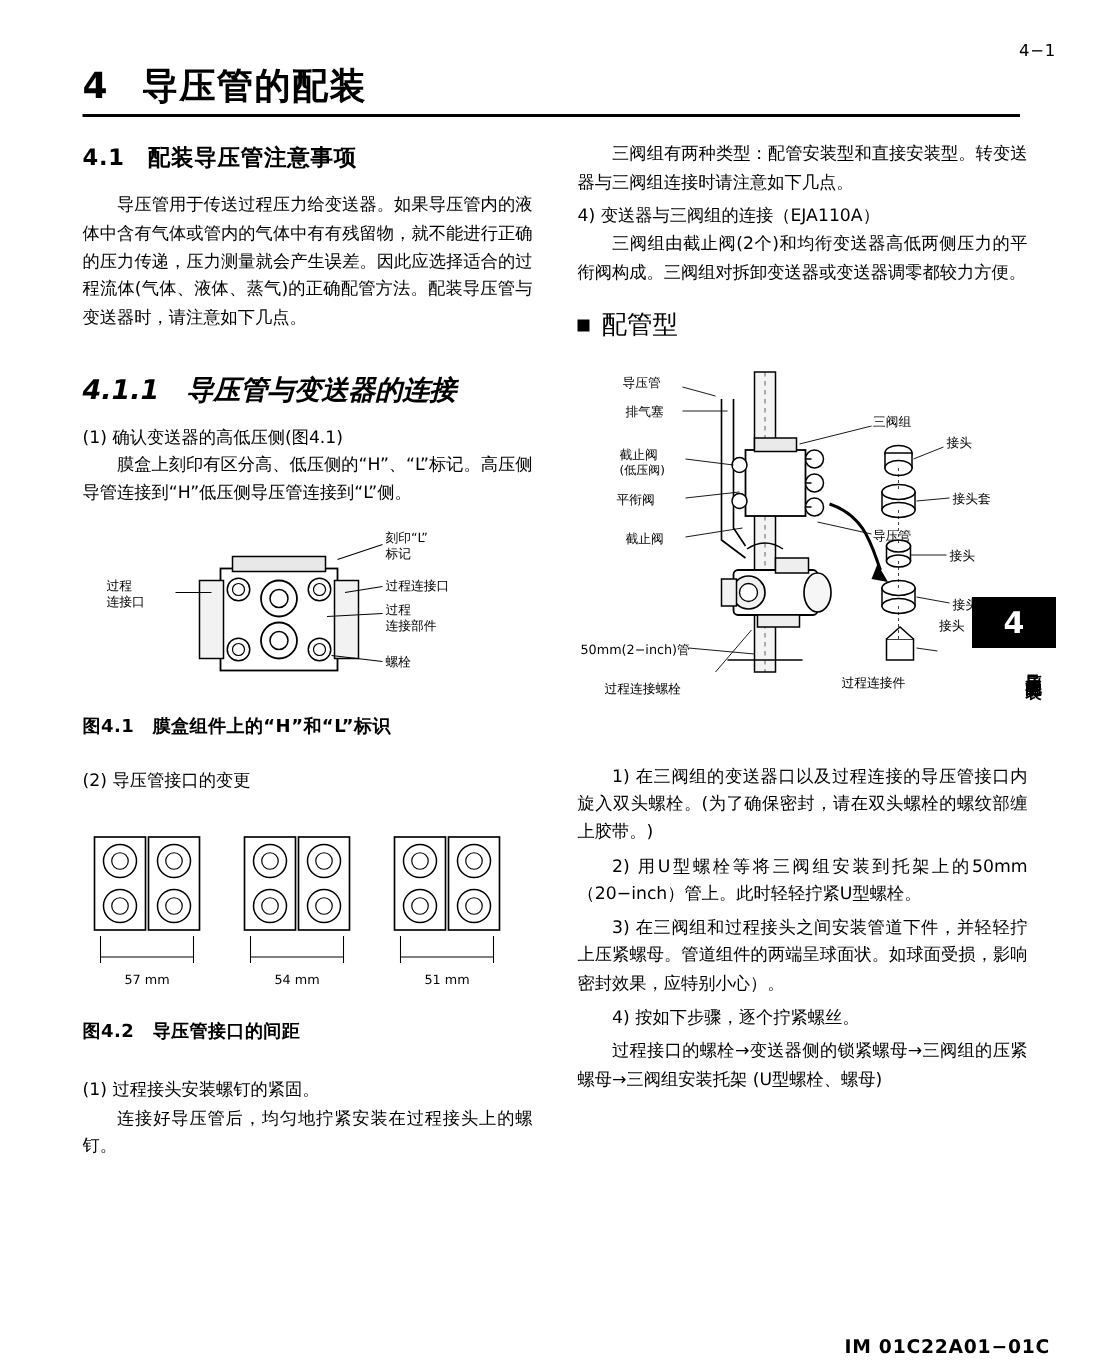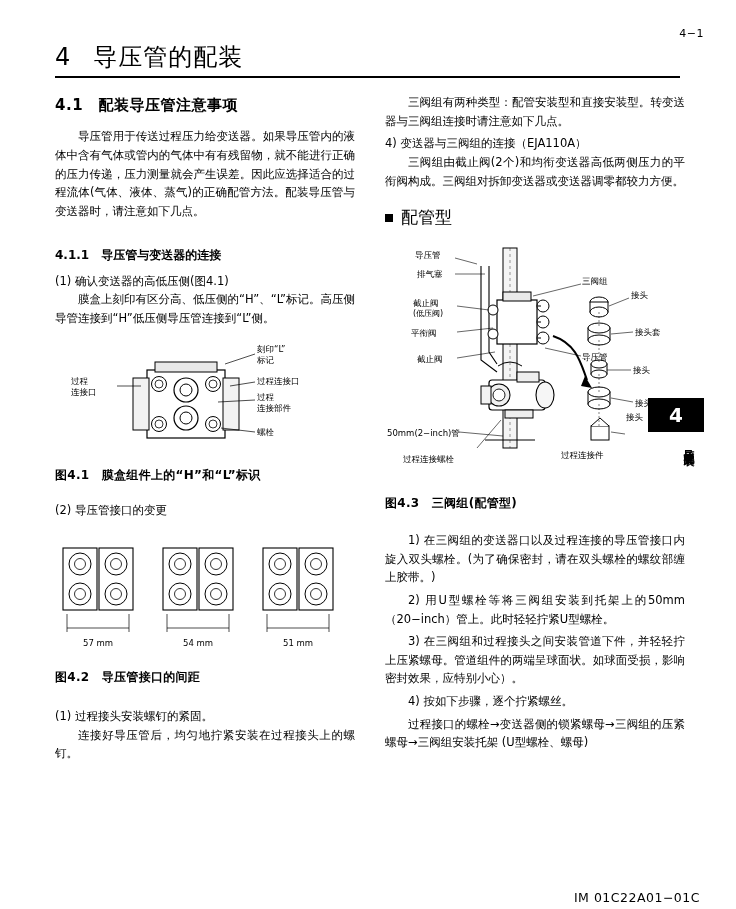--- a/index.html
+++ b/index.html
@@ -13,21 +13,21 @@
   }
   .page { position:relative; width:736px; height:909px;margin-top:13px; }
 
   .hdr-page-no {
     position:absolute; top:14px; right:32px;
     font-size:11px; letter-spacing:0.5px;
   }
 
   .chap-title {
     position:absolute; top:28px; left:55px;
-    font-size:24px; font-weight:normal; letter-spacing:1px;
+    font-size:24px; font-weight:bold; letter-spacing:1px;
   }
   .chap-title .num { margin-right:22px; }
 
   .title-rule {
     position:absolute; top:63px; left:55px; width:625px;
     border-bottom:2px solid #000;
   }
 
   
   .col {
@@ -35,21 +35,21 @@
     font-size:11.5px; line-height:1.62;
     text-align:justify;
   }
   .col-left { left:55px; }
   .col-right { left:385px; }
 
   h2.sec {
     font-size:15px; font-weight:bold; margin:0 0 10px 0; letter-spacing:0.5px;
   }
   h3.subsec {
-    font-size:12px; font-weight:bold; margin:26px 0 6px 0;
+    font-size:18px; font-weight:bold; margin:26px 0 6px 0;font-style:italic;
   }
   p.ind { text-indent:2em; margin:0 0 4px 0; }
   p.tight { margin:0; }
 
   .bullet-sq { margin:14px 0 8px 0; font-size:17px; }
   .bullet-sq .sq {
     display:inline-block; width:8px; height:8px; background:#000;
     margin-right:8px; vertical-align:1px;
   }
 
@@ -68,21 +68,21 @@
   .side-tab-text {
     position:absolute; left:660px; top:428px;
     width:34px;
     font-size:11px; font-weight:bold; line-height:1.15;
     writing-mode:vertical-rl; text-orientation:upright;
     letter-spacing:1px;
   }
 
   .footer {
     position:absolute; bottom:17px; right:36px;
-    font-size:12.5px; font-weight:normal; letter-spacing:0.5px;
+    font-size:12.5px; font-weight:bold; letter-spacing:0.5px;
   }
 
   
   .fig41 { position:relative; width:300px; height:120px; margin:14px 0 4px 0; }
   .fig42 { position:relative; width:300px; height:130px; margin:16px 0 2px 0; }
   .fig43 { position:relative; width:300px; height:250px; margin:6px 0 4px 0; }
 
   svg { display:block; }
   .lbl { font-family:"DejaVu Sans", sans-serif; font-size:8.5px; }
   .lbl-sm { font-family:"DejaVu Sans", sans-serif; font-size:8px; }
@@ -323,21 +323,20 @@
         <text class="lbl" x="197" y="44">三阀组</text>
         <text class="lbl" x="197" y="120">导压管</text>
         <text class="lbl" x="246" y="58">接头</text>
         <text class="lbl" x="250" y="95">接头套</text>
         <text class="lbl" x="248" y="133">接头</text>
         <text class="lbl" x="250" y="166">接头套</text>
         <text class="lbl" x="241" y="180">接头</text>
         <text class="lbl" x="176" y="218">过程连接件</text>
       </svg>
     </div>
-    <div class="fig-cap">图4.3　三阀组(配管型)</div>
 
     <p class="ind" style="margin-top:18px;">1) 在三阀组的变送器口以及过程连接的导压管接口内旋入双头螺栓。(为了确保密封，请在双头螺栓的螺纹部缠上胶带。)</p>
     <p class="ind">2) 用U型螺栓等将三阀组安装到托架上的50mm（20−inch）管上。此时轻轻拧紧U型螺栓。</p>
     <p class="ind">3) 在三阀组和过程接头之间安装管道下件，并轻轻拧上压紧螺母。管道组件的两端呈球面状。如球面受损，影响密封效果，应特别小心）。</p>
     <p class="ind">4) 按如下步骤，逐个拧紧螺丝。</p>
     <p class="ind">过程接口的螺栓→变送器侧的锁紧螺母→三阀组的压紧螺母→三阀组安装托架 (U型螺栓、螺母)</p>
   </div>
 
   <div class="side-tab">
     <span>4</span>

